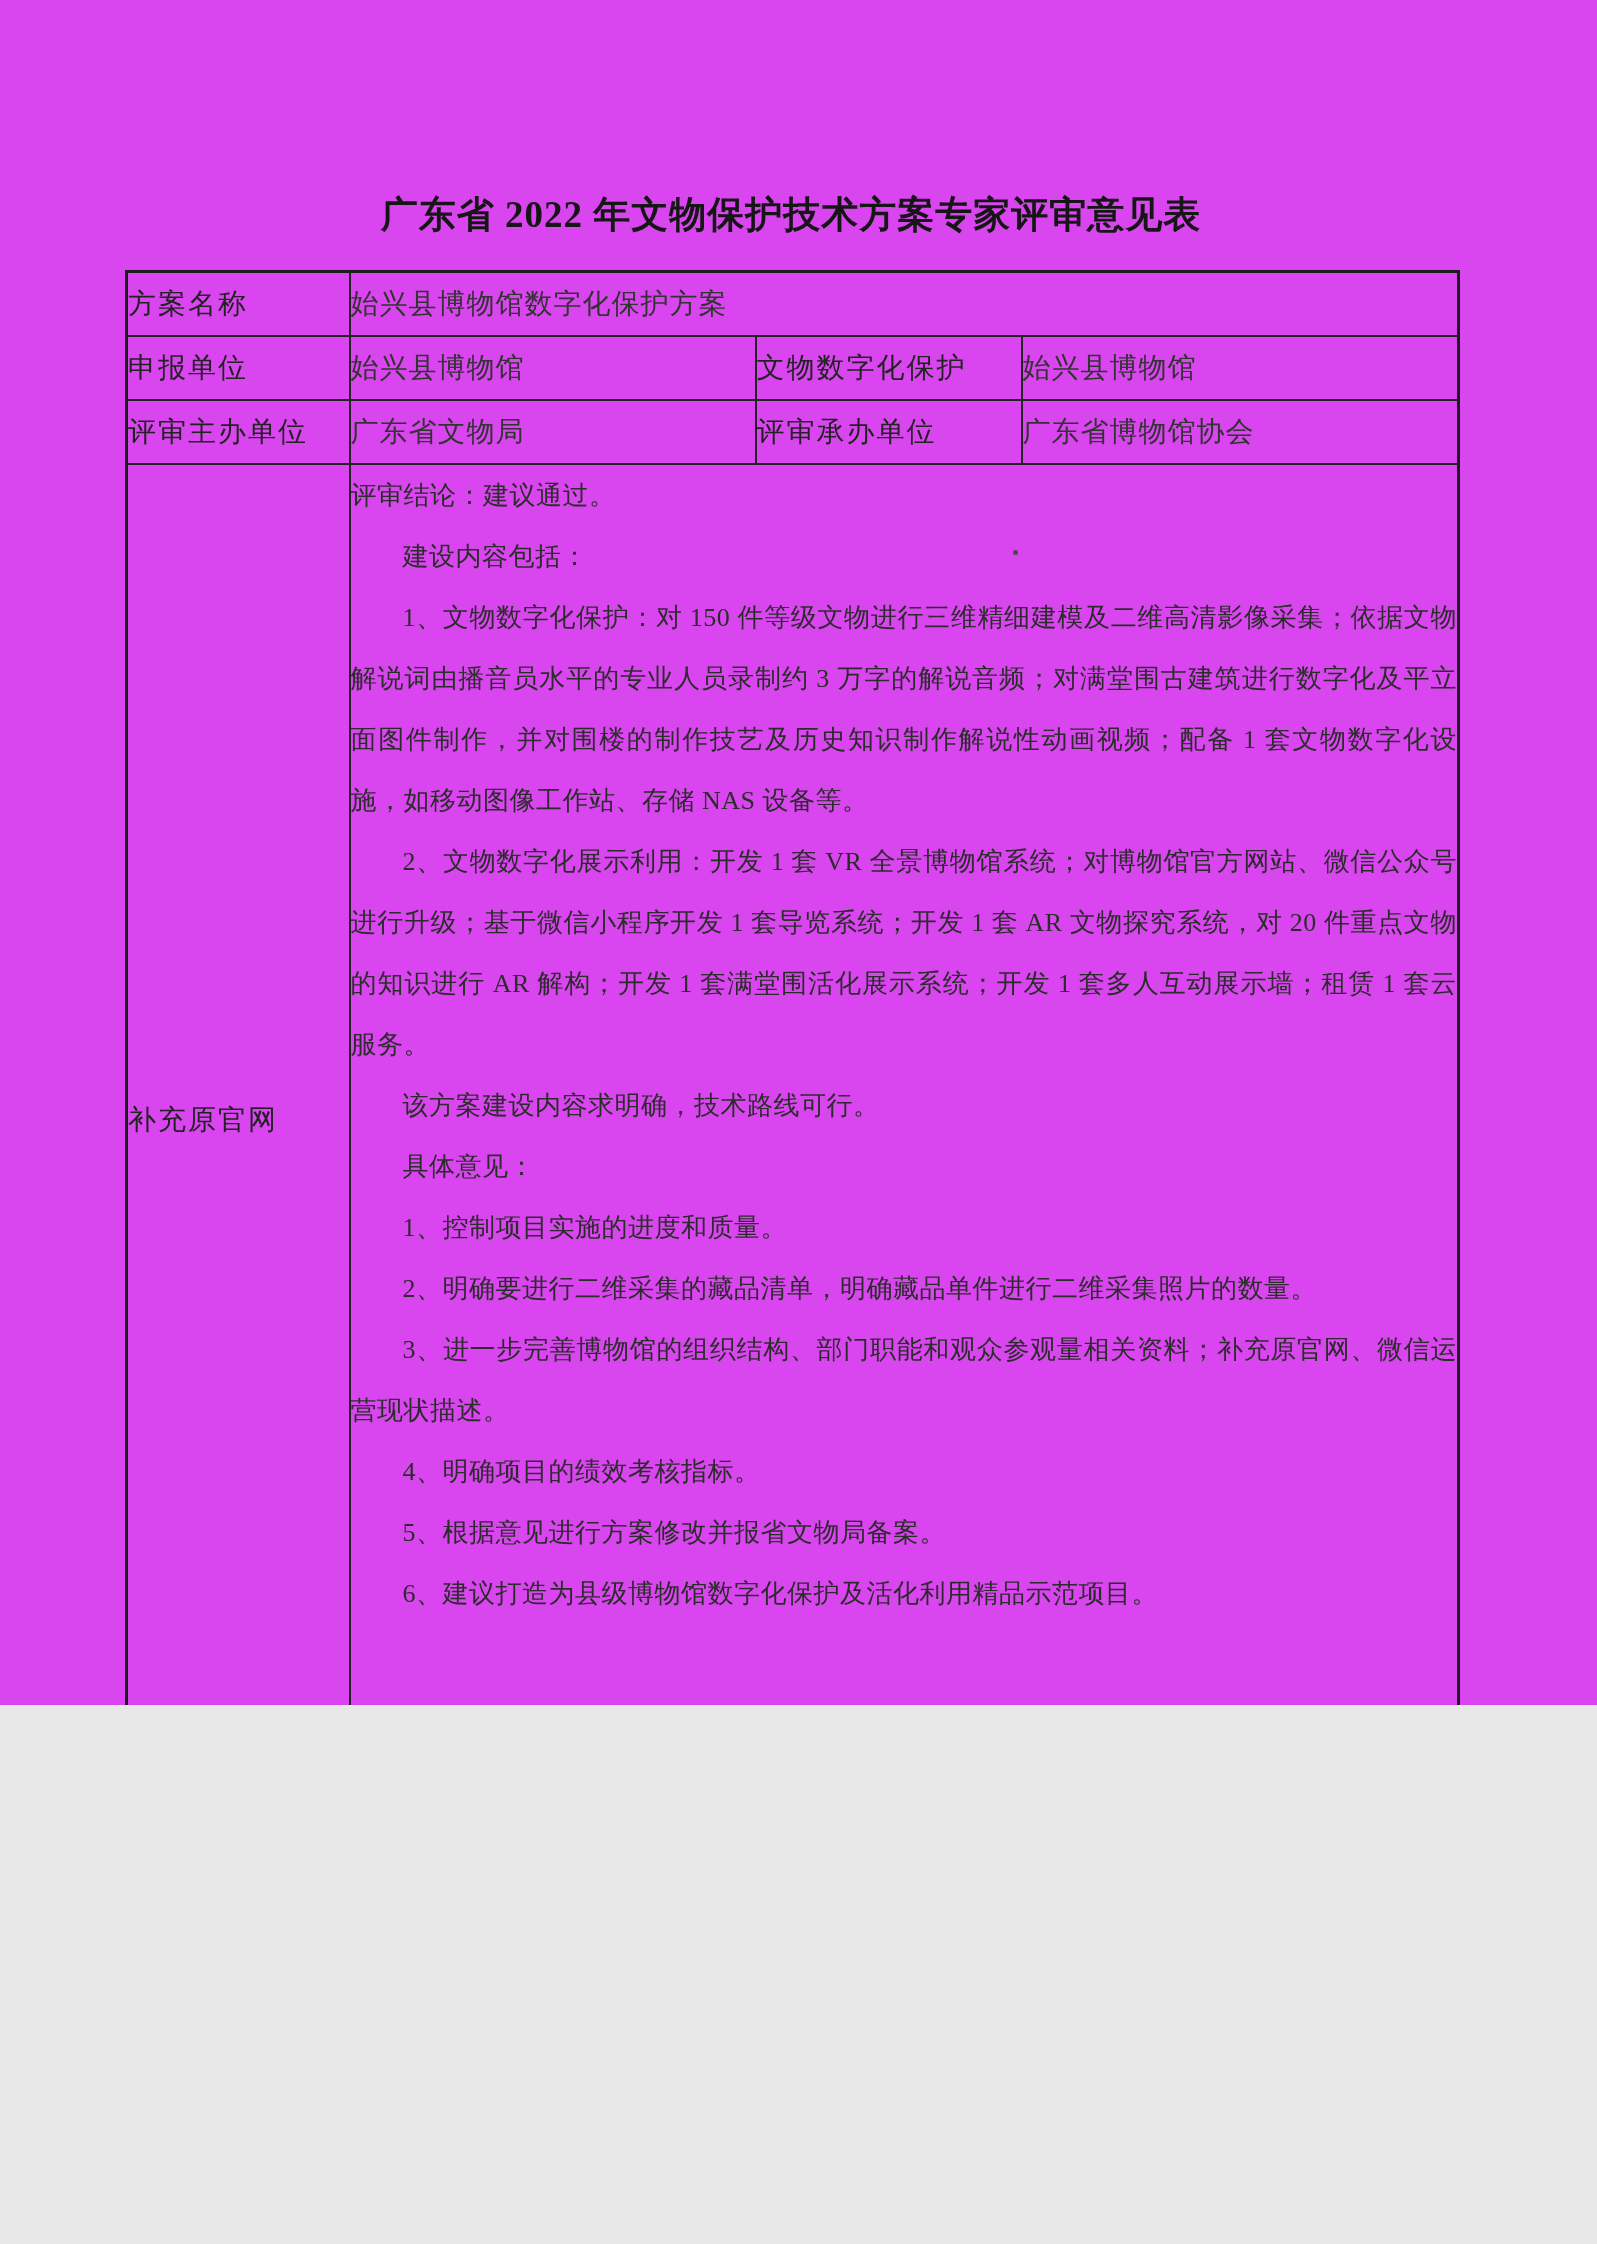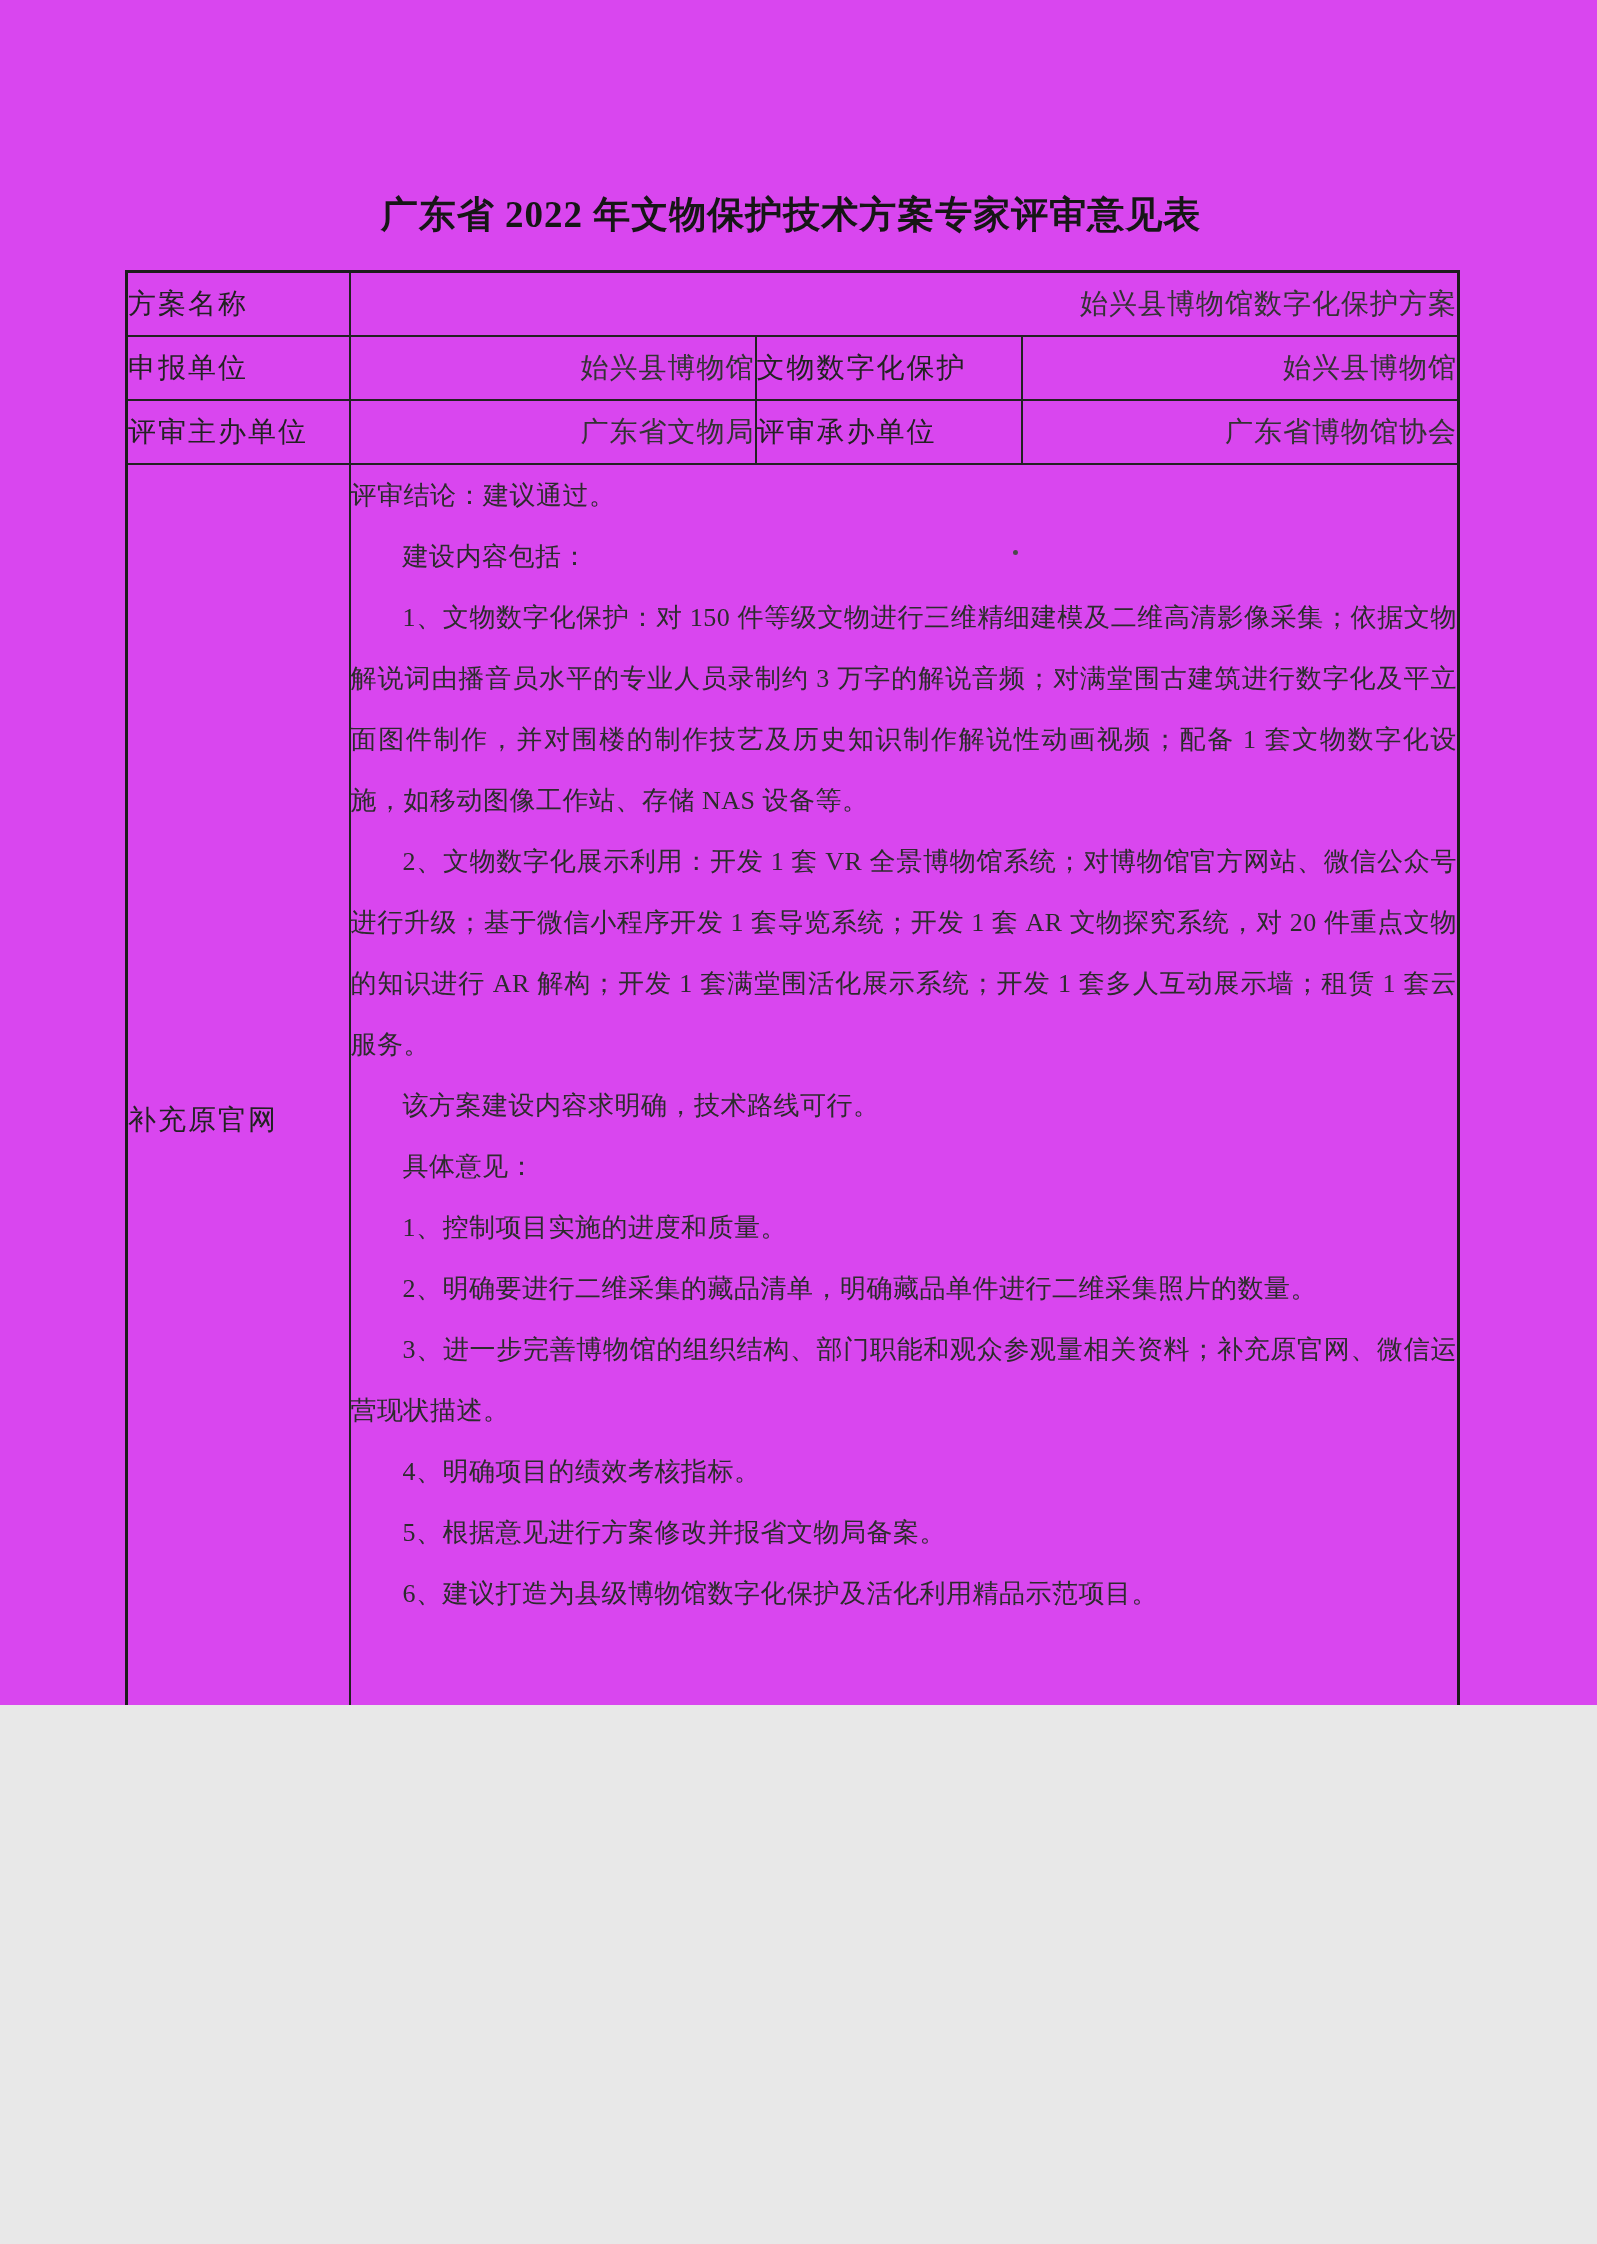--- a/index.html
+++ b/index.html
@@ -46,21 +46,21 @@
   tr.r-opinion { height: 1312px; }
   tr.r-sign { height: 190px; }
   .label-cell {
     text-align: left;
     vertical-align: middle;
     font-size: 28px;
     color: #222222;
     letter-spacing: 2px;
   }
   .value-cell {
-    text-align: right;
+    text-align: left;
     vertical-align: middle;
     font-size: 28px;
     color: #333333;
     letter-spacing: 1px;
   }
   .opinion-cell {
     vertical-align: top;
     padding: 22px 18px 0 16px;
   }
   .opinion-cell p {

